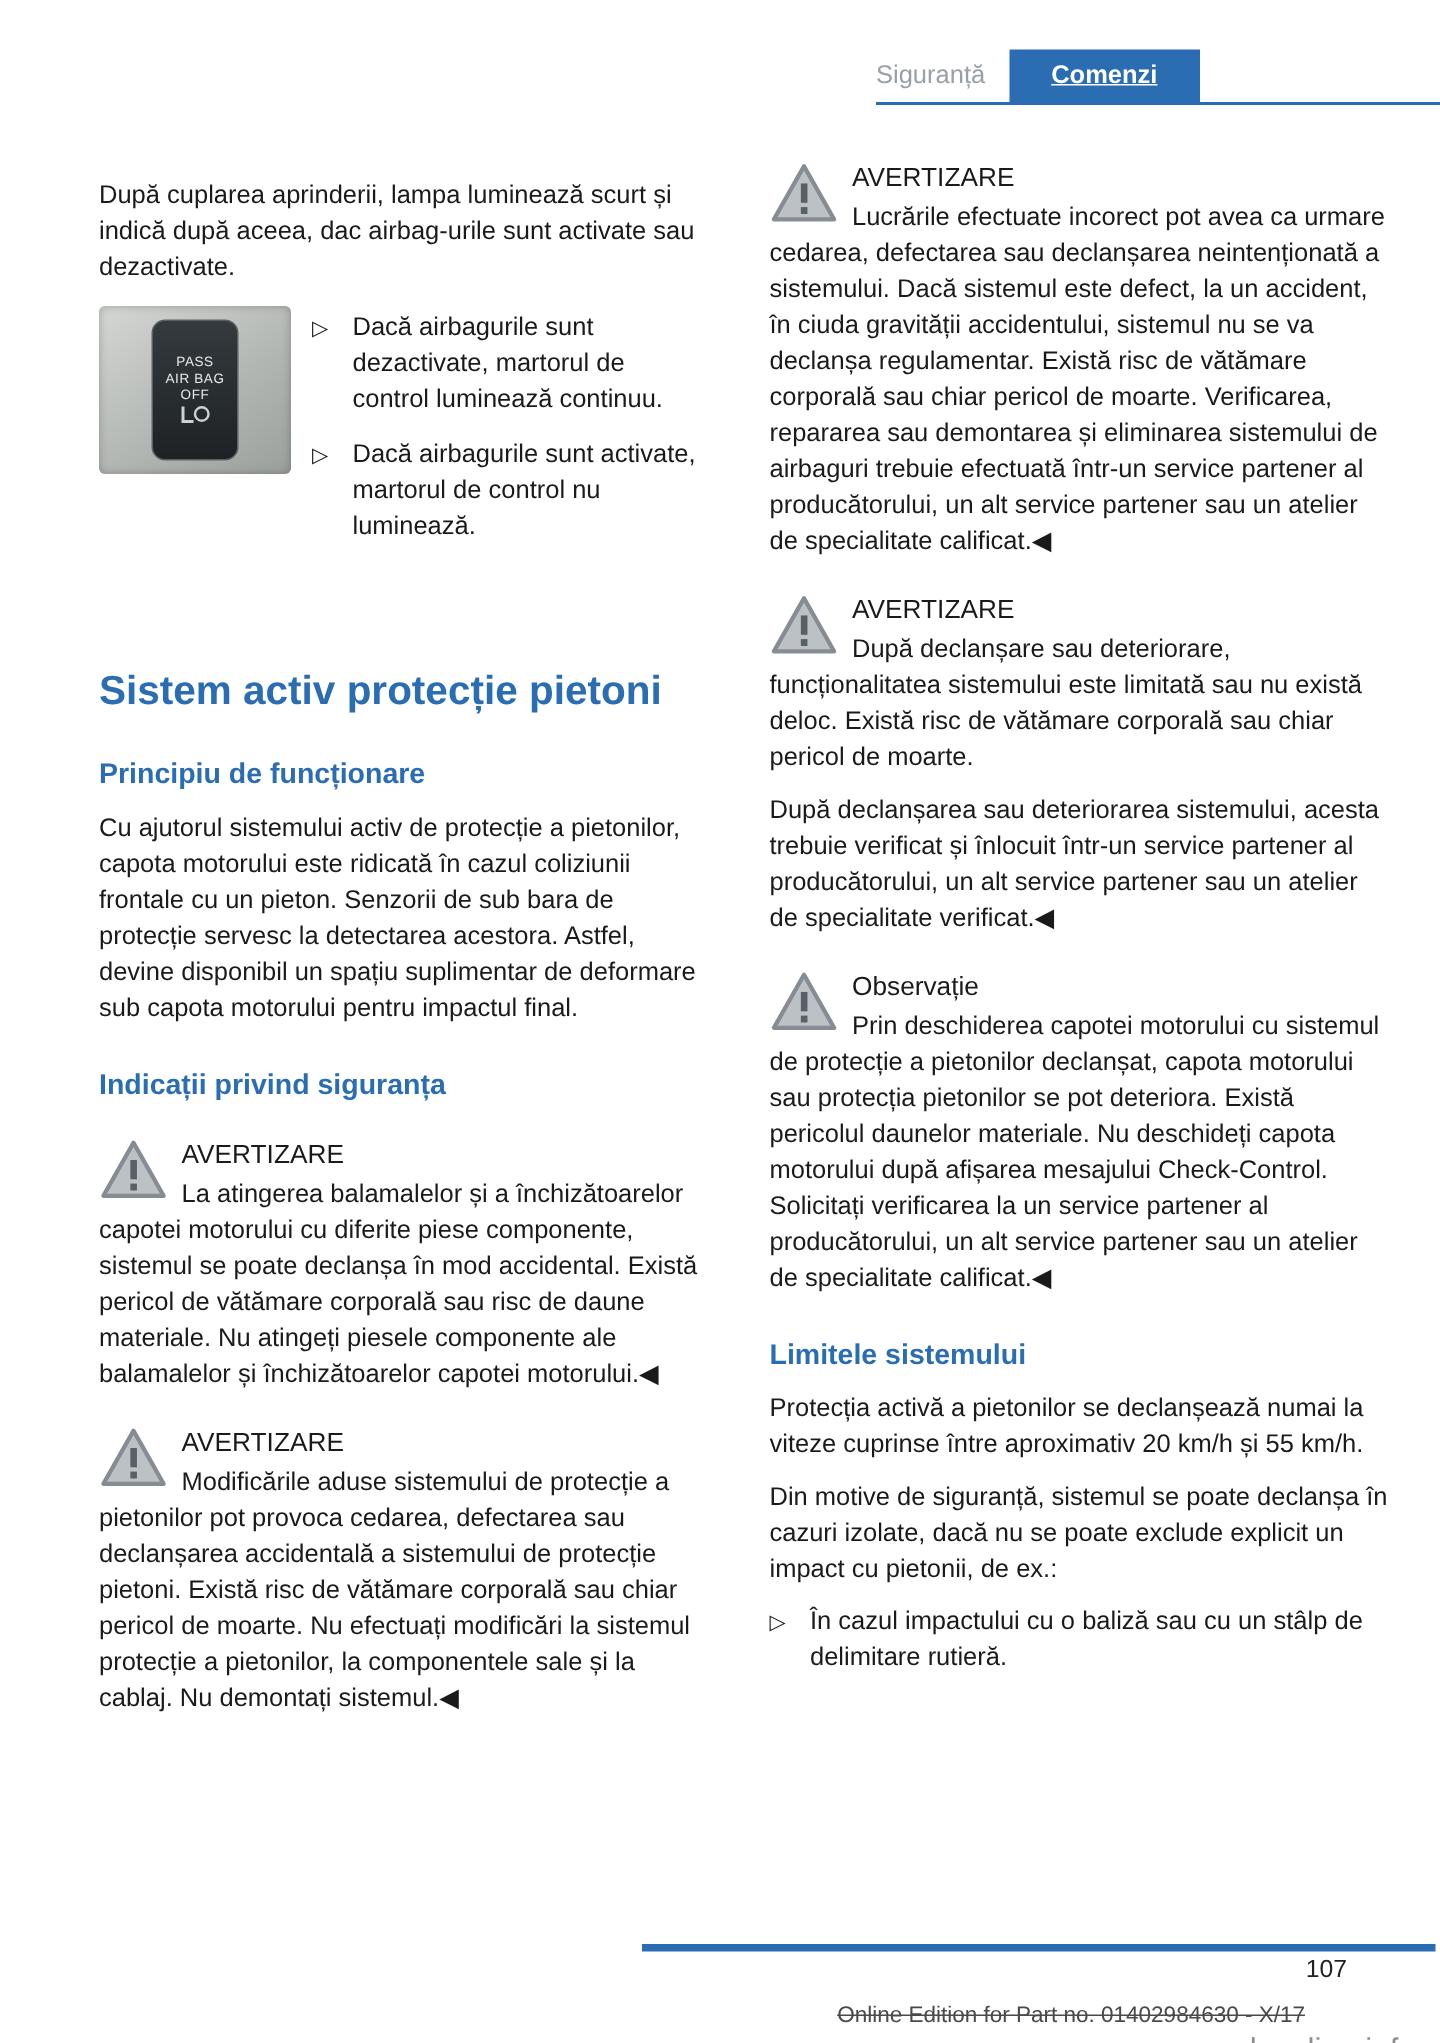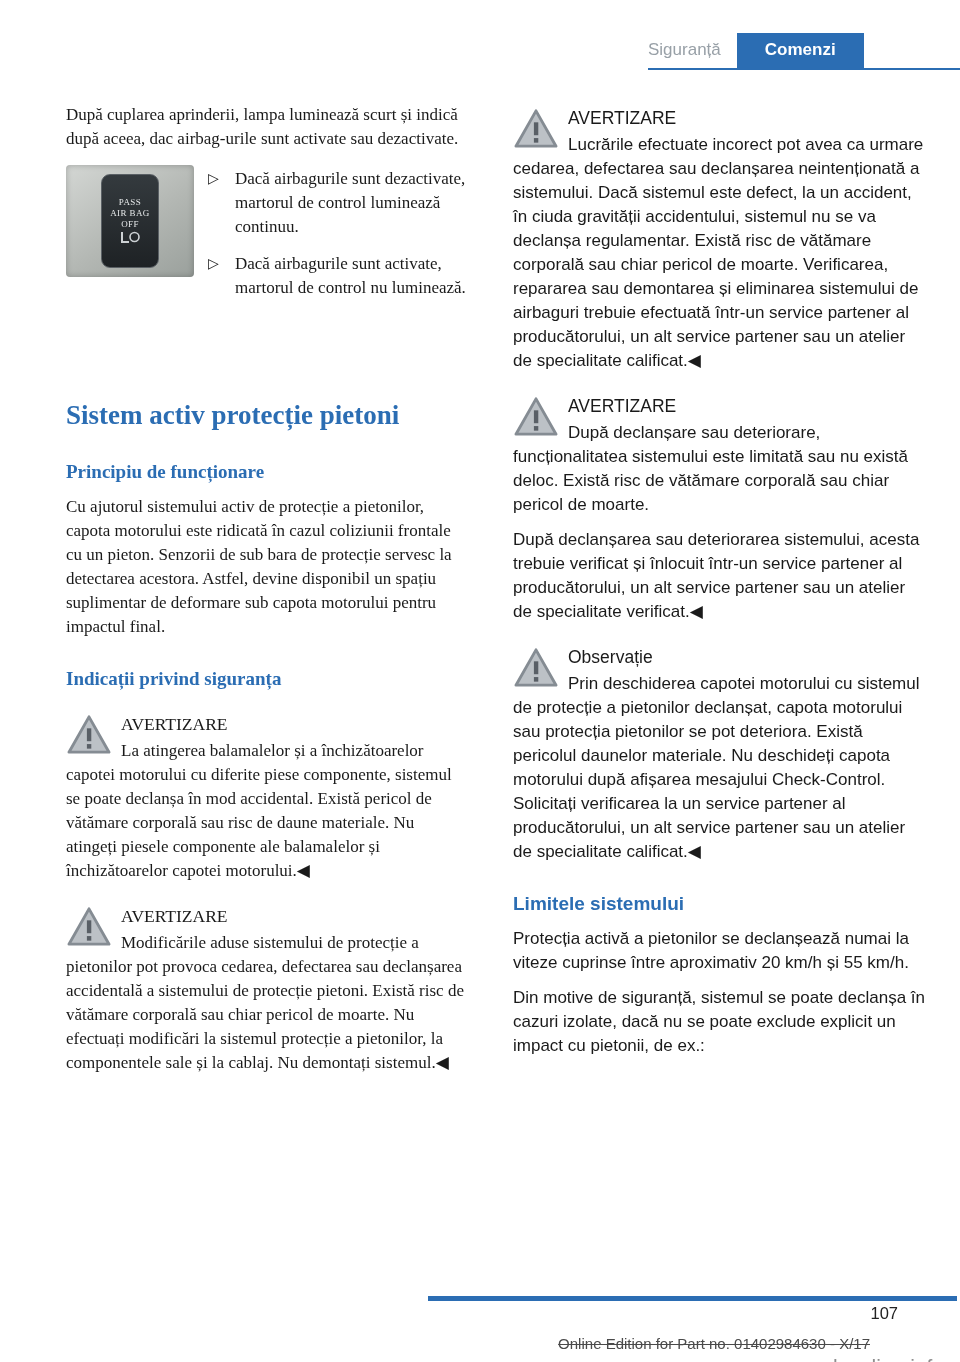--- a/index.html
+++ b/index.html
@@ -4,27 +4,27 @@
 <style>
   :root { --blue:#2b6db3; --body:#1a1a1a; --gray:#98a0a7; }
   * { margin:0; padding:0; box-sizing:border-box; }
   html,body { background:#ffffff; }
   .page {
     position:relative; width:960px; height:1362px; background:#fff;
     font-family:"Liberation Sans", sans-serif; color:var(--body); overflow:hidden;
   }
 
   
-  .header { position:absolute; top:33px; left:648px; right:0; display:flex; align-items:stretch; border-bottom:2px solid var(--blue); }
+  .header { position:absolute; top:33px; left:584px; right:0; display:flex; align-items:stretch; border-bottom:2px solid var(--blue); }
   .header-section { color:var(--gray); font-size:17px; align-self:center; padding:0 16px 2px 0; }
-  .header-chapter { background:var(--blue); color:#fff; font-size:17px; font-weight:bold; padding:7px 28px 8px; }
+  .header-chapter { background:var(--blue); color:#fff; font-size:17px; font-weight:bold; padding:7px 28px 8px;text-decoration:underline; }
   .header-spacer { width:62px; }
 
   
-  .col-left  { position:absolute; left:66px;  top:103px; width:402px;font-family:Liberation Serif, serif; }
+  .col-left  { position:absolute; left:66px;  top:118px; width:402px; }
   .col-right { position:absolute; left:513px; top:103px; width:412px; }
   p.body { font-size:17px; line-height:24px; margin:0 0 11px 0; }
 
   
   .media-row { display:flex; gap:14px; margin-top:14px; }
   .photo {
     flex:0 0 auto; width:128px; height:112px; border-radius:4px;
     background:linear-gradient(145deg,#d4d7d4 0%,#b3b7b3 55%,#9aa09c 100%);
     display:flex; align-items:center; justify-content:center;
     box-shadow:inset 0 0 6px rgba(0,0,0,.25);
@@ -36,21 +36,21 @@
     display:flex; flex-direction:column; align-items:center; justify-content:center; gap:0;
   }
   .hw-btn-text span { display:block; color:#e6e9ea; font-size:9px; line-height:11px; text-align:center; letter-spacing:.4px; }
   .bullets { flex:1; padding-top:2px; }
   .bullet { display:flex; margin-bottom:13px; }
   .bullet-tri { flex:0 0 27px; font-size:14px; line-height:24px; }
   .bullet-tri::before { content:"▷"; }
   .bullet-text { flex:1; font-size:17px; line-height:24px; }
 
   
-  h1.main-heading { color:var(--blue); font-size:27px; line-height:33px; font-weight:bold; margin:86px 0 0; }
+  h1.main-heading { color:var(--blue); font-size:27px; line-height:33px; font-weight:bold; margin:68px 0 0; }
   h2.sub-heading  { color:var(--blue); font-size:19px; line-height:24px; font-weight:bold; margin:28px 0 11px; }
 
   
   .warning { margin-top:20px; }
   .col-right .warning:first-child { margin-top:2px; }
   .warn-icon { float:left; width:46px; height:42px; margin:3px 9px 6px 0; }
   .warn-icon svg { width:100%; height:100%; display:block; }
   .warn-label { font-size:17.5px; line-height:27px; }
   .warning p.body { margin-top:1px; }
 
@@ -170,20 +170,24 @@
           </svg>
       </span>
       <div class="warn-label">Observație</div>
       <p class="body">Prin deschiderea capotei motorului cu sistemul de protecție a pietonilor declanșat, capota motorului sau protecția pietonilor se pot deteriora. Există pericolul daunelor materiale. Nu deschideți capota motorului după afișarea mesajului Check-Control. Solicitați verificarea la un service partener al producătorului, un alt service partener sau un atelier de specialitate calificat.◀</p>
     </div>
 
     <h2 class="sub-heading">Limitele sistemului</h2>
     <p class="body">Protecția activă a pietonilor se declanșează numai la viteze cuprinse între aproximativ 20 km/h și 55 km/h.</p>
     <p class="body">Din motive de siguranță, sistemul se poate declanșa în cazuri izolate, dacă nu se poate exclude explicit un impact cu pietonii, de ex.:</p>
 
+    <div class="bullet">
+      <span class="bullet-tri"></span>
+      <span class="bullet-text">În cazul impactului cu o baliză sau cu un stâlp de delimitare rutieră.</span>
+    </div>
 
   </div>
 
   <div class="footer-rule"></div>
   <div class="page-number">107</div>
   <div class="edition">Online Edition for Part no. 01402984630 - X/17</div>
   <div class="watermark">carmanualsonline.info</div>
 
 </div>
 

